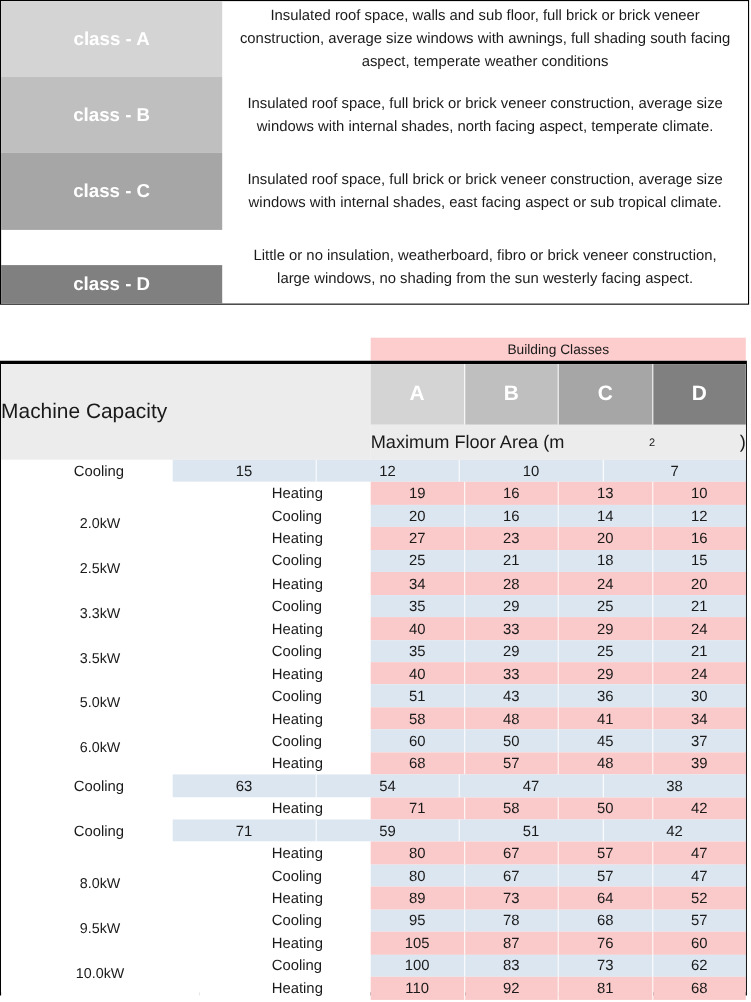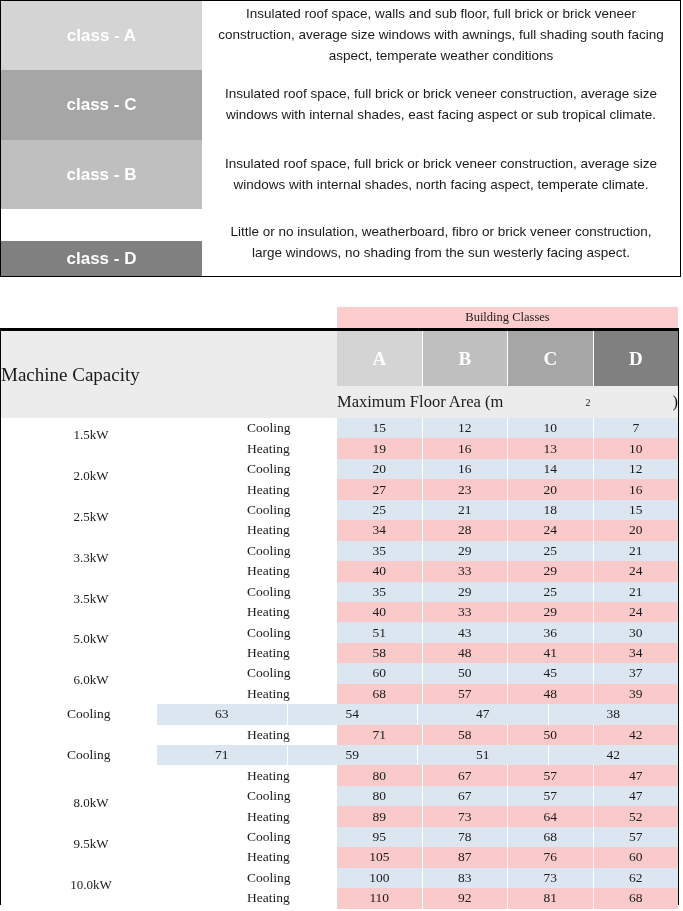--- a/index.html
+++ b/index.html
@@ -55,21 +55,20 @@
     color: #1a1a1a;
   }
 
   
   .table-wrap {
     position: absolute;
     left: 0;
     top: 307px;
     width: 683px;
     height: 604px;
-    font-family: Liberation Serif, serif;
   }
 
   
   .superhead {
     position: absolute;
     left: 337px;
     top: 0px;
     width: 341px;
     height: 21px;
     background: #fdcccc;
@@ -209,31 +208,31 @@
 </head>
 <body>
 
 <div class="legend-panel" id="legend-panel">
     <div class="legend-row" style="height: 69px;">
       <div class="legend-swatch" style="background: rgb(212, 212, 212);">
         <span>class - A</span>
       </div>
       <div class="legend-desc">Insulated roof space, walls and sub floor, full brick or brick  veneer construction, average size windows with awnings, full shading south facing aspect, temperate weather conditions</div>
     </div>
+    <div class="legend-row" style="height: 69px;">
+      <div class="legend-swatch" style="background: rgb(191, 191, 191);">
+        <span>class - B</span>
+      </div>
+      <div class="legend-desc">Insulated roof space, full brick or brick veneer construction, average size windows with internal shades, north facing aspect, temperate climate.</div>
+    </div>
     <div class="legend-row" style="height: 70px;">
       <div class="legend-swatch" style="background: rgb(166, 166, 166);">
         <span>class - C</span>
       </div>
       <div class="legend-desc">Insulated roof space, full brick or brick veneer construction, average size windows with internal shades, east facing aspect or sub tropical climate.</div>
-    </div>
-    <div class="legend-row" style="height: 69px;">
-      <div class="legend-swatch" style="background: rgb(191, 191, 191);">
-        <span>class - B</span>
-      </div>
-      <div class="legend-desc">Insulated roof space, full brick or brick veneer construction, average size windows with internal shades, north facing aspect, temperate climate.</div>
     </div>
     <div class="legend-row" style="height: 67px;">
       <div class="legend-swatch" style="background: rgb(128, 128, 128); margin-top: 32px;">
         <span>class - D</span>
       </div>
       <div class="legend-desc">Little or no insulation, weatherboard, fibro or brick veneer construction, large windows, no shading from the sun westerly facing aspect.</div>
     </div>
   </div>
 
 <div class="table-wrap">
@@ -264,23 +263,20 @@
         <div class="maxfloor">
           <span>Maximum Floor Area (m</span>
             <sup>2</sup>
             <span>)</span>
         </div>
       </div>
     </div>
 
     <div class="rows" id="data-rows">
         <div class="drow cooling">
-          <div class="cap-cell mid">
-            <span class="cap-label-abs">1.5kW</span>
-          </div>
           <div class="mode-cell">
             <span>Cooling</span>
           </div>
           <div class="val-cell">
             <span>15</span>
           </div>
           <div class="val-cell">
             <span>12</span>
           </div>
           <div class="val-cell">

